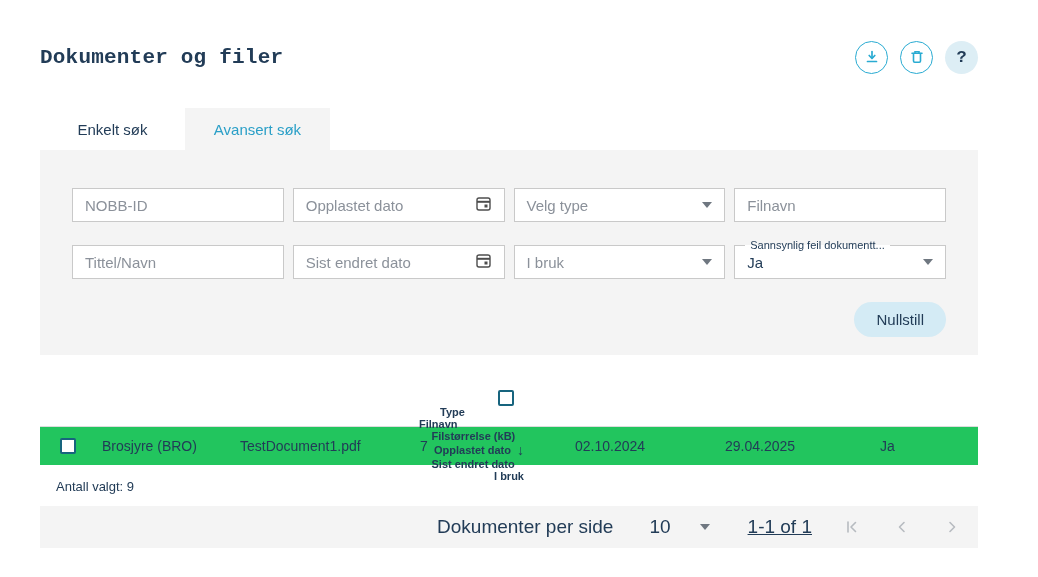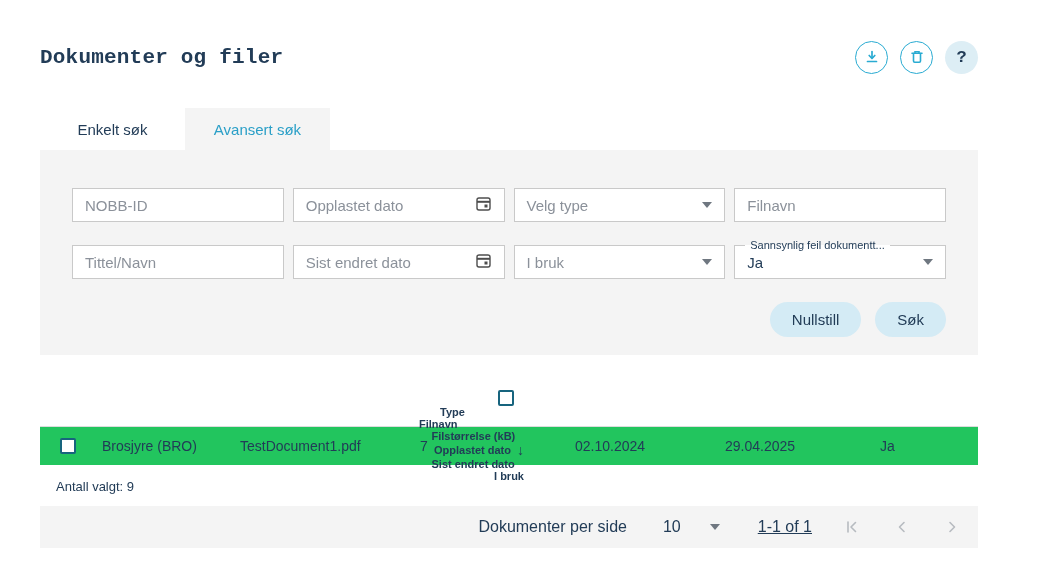--- a/index.html
+++ b/index.html
@@ -61,21 +61,21 @@
   .col-size{width:155px;}
   .col-uploaded{width:150px;display:flex;align-items:center;gap:6px;}
   .col-modified{width:155px;}
   .col-ibruk{flex:1;}
   .sort-arrow{font-size:14px;font-weight:400;color:var(--navy);}
   .th{cursor:pointer;}
   .selected-count{font-size:13px;padding:14px 0 12px 16px;color:var(--navy);}
 
   
   .pagination{height:42px;background:var(--panel);display:flex;align-items:center;justify-content:flex-end;
-    padding-right:16px;font-size:16px;color:var(--navy);}
+    padding-right:16px;font-size:19px;color:var(--navy);}
   .per-page-select{display:flex;align-items:center;gap:29px;margin-left:36px;cursor:pointer;}
   .range-label{margin-left:38px;text-decoration:underline;}
   .pg-btn{margin-left:30px;width:20px;height:20px;display:flex;align-items:center;justify-content:center;cursor:default;}
   .pg-btn svg{display:block;}
 </style>
 </head>
 <body>
 
 <div class="container">
 
@@ -159,21 +159,20 @@
       </div>
       <div class="field select">
         <span class="float-label">Sannsynlig feil dokumentt...</span>
         <span class="grow value">Ja</span>
         <span class="caret"></span>
       </div>
     </div>
 
     <div class="filter-buttons">
       <button class="pill-btn">Nullstill</button>
-      <button class="pill-btn">Søk</button>
     </div>
   </div>
 
   <div class="table">
     <div class="trow thead">
       <div class="cell-check">
         <div class="checkbox"></div>
       </div>
       <div class="col-type th">Type</div>
       <div class="col-filnavn th">Filnavn</div>

